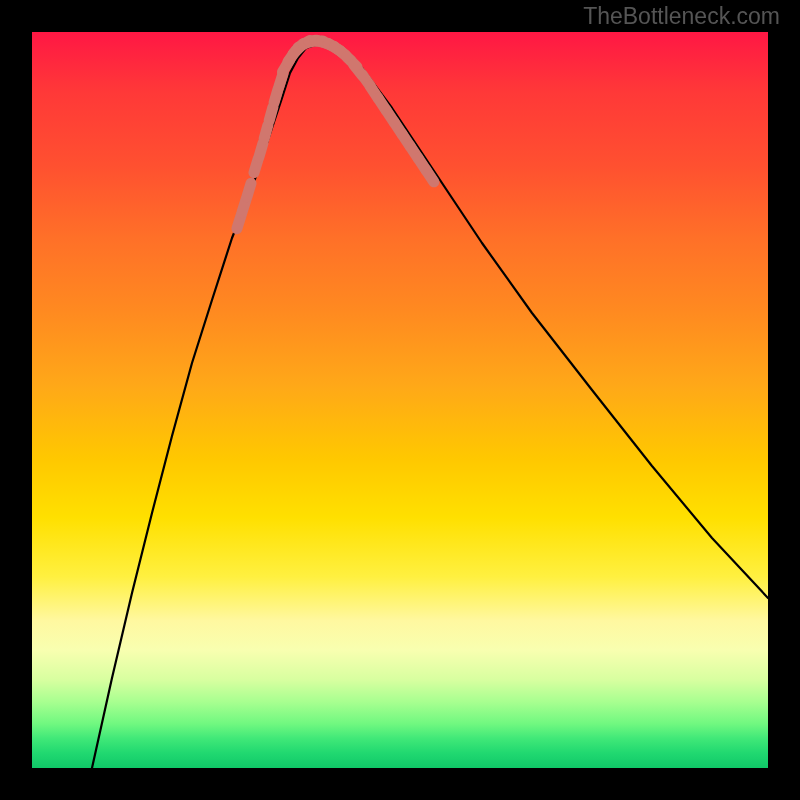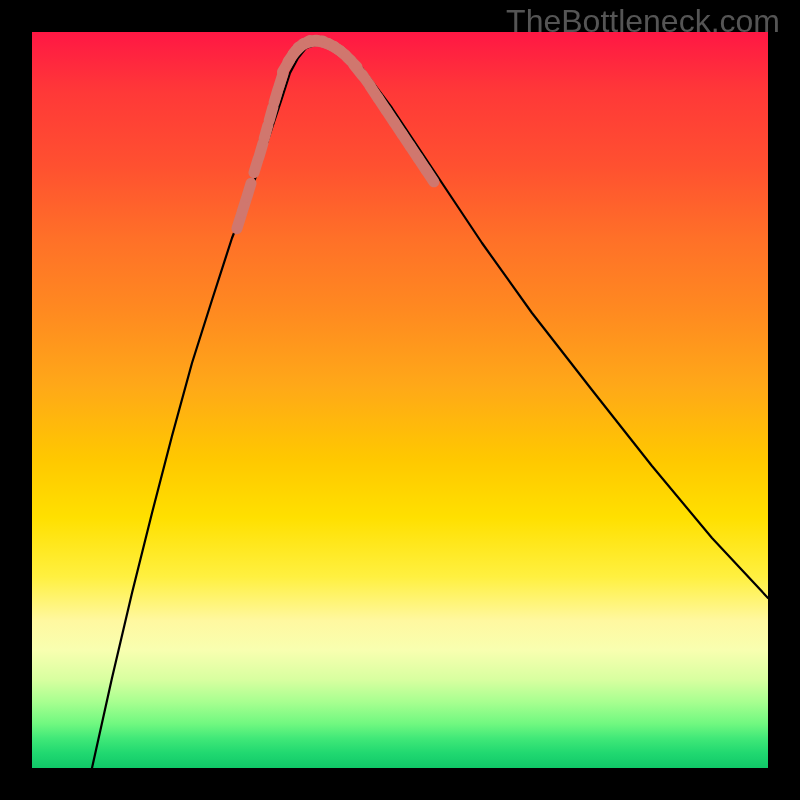--- a/index.html
+++ b/index.html
@@ -9,21 +9,21 @@
     background: #000;
     position: relative;
     overflow: hidden;
     font-family: Arial, sans-serif;
   }
   .watermark {
     position: absolute;
     top: 3px;
     right: 20px;
     color: #555;
-    font-size: 32px;
+    font-size: 23px;
     font-weight: 500;
     z-index: 10;
   }
   .plot-area {
     position: absolute;
     left: 32px;
     top: 32px;
     width: 736px;
     height: 736px;
     background: linear-gradient(to bottom,

